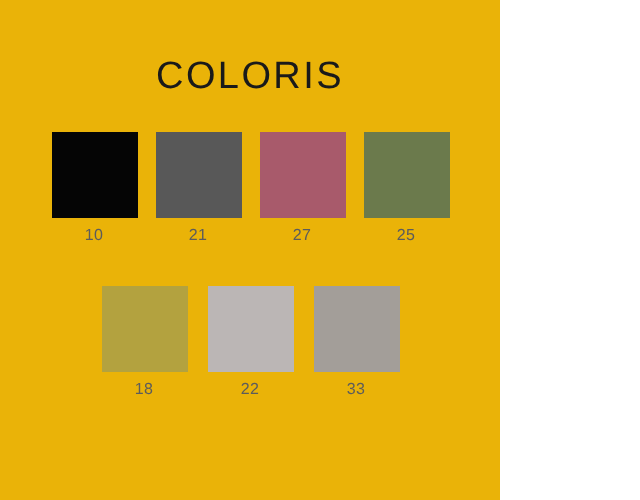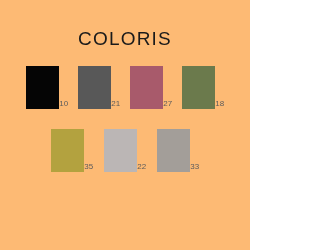--- a/index.html
+++ b/index.html
@@ -54,22 +54,22 @@
     gap: 9px;
     margin-bottom: 20px;
   }
 
   .swatch-row.row-2 {
     gap: 10px;
   }
 
   .swatch-cell {
     display: flex;
-    flex-direction: row;
-    align-items: flex-end;
+    flex-direction: column;
+    align-items: center;
     width: 43px;
   }
 
   .swatch-chip {
     width: 43px;
     height: 43px;
     display: block;
   }
 
   .swatch-label {
@@ -79,21 +79,21 @@
     font-weight: 400;
     color: #5c5c5c;
     line-height: 10px;
     letter-spacing: 0.2px;
     text-align: center;
   }
 </style>
 </head>
 <body>
 
-<div class="palette-page" style="background-color: #fdba74;">
+<div class="palette-page" style="background-color: #eab308;">
 
   <div class="palette-title" style="color: rgb(26, 26, 26);">COLORIS</div>
 
   <div class="swatch-rows">
 
     <div class="swatch-row row-1">
 
       <div class="swatch-cell">
         <span class="swatch-chip" style="background-color: rgb(5, 5, 5);"></span>
         <span class="swatch-label" style="color: rgb(92, 92, 92);">10</span>
@@ -104,30 +104,30 @@
         <span class="swatch-label" style="color: rgb(92, 92, 92);">21</span>
       </div>
 
       <div class="swatch-cell">
         <span class="swatch-chip" style="background-color: rgb(168, 90, 107);"></span>
         <span class="swatch-label" style="color: rgb(92, 92, 92);">27</span>
       </div>
 
       <div class="swatch-cell">
         <span class="swatch-chip" style="background-color: rgb(107, 122, 76);"></span>
-        <span class="swatch-label" style="color: rgb(92, 92, 92);">18</span>
+        <span class="swatch-label" style="color: rgb(92, 92, 92);">25</span>
       </div>
 
     </div>
 
     <div class="swatch-row row-2">
 
       <div class="swatch-cell">
         <span class="swatch-chip" style="background-color: rgb(179, 162, 63);"></span>
-        <span class="swatch-label" style="color: rgb(92, 92, 92);">35</span>
+        <span class="swatch-label" style="color: rgb(92, 92, 92);">18</span>
       </div>
 
       <div class="swatch-cell">
         <span class="swatch-chip" style="background-color: rgb(187, 182, 181);"></span>
         <span class="swatch-label" style="color: rgb(92, 92, 92);">22</span>
       </div>
 
       <div class="swatch-cell">
         <span class="swatch-chip" style="background-color: rgb(163, 158, 153);"></span>
         <span class="swatch-label" style="color: rgb(92, 92, 92);">33</span>

